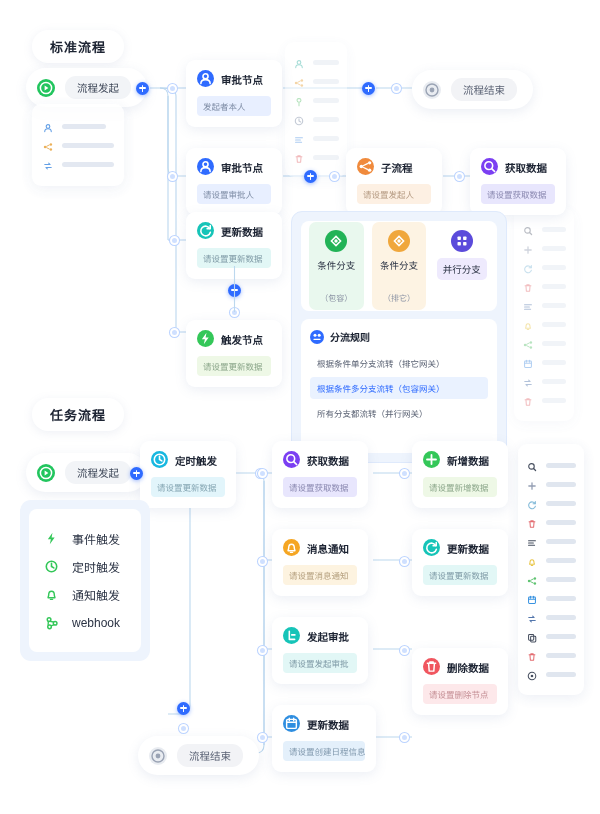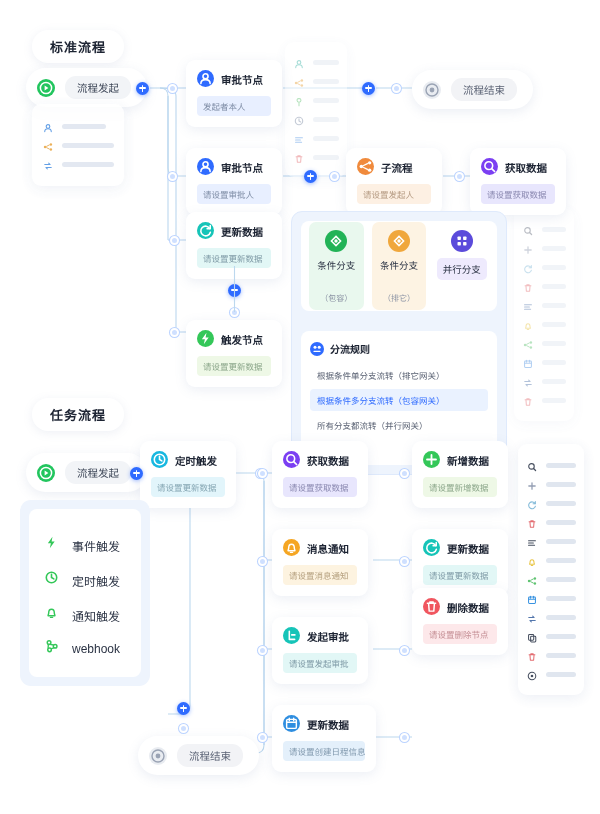--- a/index.html
+++ b/index.html
@@ -111,42 +111,42 @@
     padding: 9px;
   }
   .branch-cards { display: flex; gap: 8px; background:#fff; border-radius: 8px; padding: 1px 8px; }
   .branch-card {
     flex: 1; text-align: center;
     border-radius: 7px; padding: 8px 2px 7px 2px;
   }
   .branch-card .bc-ico { width: 22px; height: 22px; margin: 0 auto 6px auto; }
   .branch-card .bc-t1 { font-size: 9.5px; color: #2b3344; }
   .branch-card .bc-t2 { font-size: 8px; color: #8b93a4; margin-top: 20px; }
-  .rules-box { background:#fff; border-radius: 8px; margin-top: 20px; padding: 10px 9px 26px 9px; }
+  .rules-box { background:#fff; border-radius: 8px; margin-top: 8px; padding: 10px 9px 26px 9px; }
   .rules-head { display: flex; align-items: center; gap: 6px; margin-bottom: 8px; }
   .rules-head .rh-ico { width: 14px; height: 14px; }
   .rules-head .rh-t { font-size: 10px; font-weight: bold; color: #1d2433; }
   .rule-item {
     font-size: 8.5px; color: #5b6ersize;
     color: #5b6374;
     padding: 5px 7px; border-radius: 4px; margin-bottom: 3px; white-space: nowrap;
   }
   .rule-item.sel { background: #eaf2ff; color: #2f6bff; }
 
   
   .trigger-panel {
     position: absolute;
     background: #eef4fd;
     border-radius: 11px;
     padding: 9px;
   }
   .trigger-inner { background: #fff; border-radius: 8px; padding: 10px 14px; }
   .trigger-row { display: flex; align-items: center; gap: 12px; margin: 11px 0; }
   .trigger-row .tr-ico { width: 17px; height: 17px; flex: 0 0 auto; }
-  .trigger-row .tr-lb { font-size: 12px; color: #2b3344; white-space: nowrap; margin-top: 7px; }
+  .trigger-row .tr-lb { font-size: 12px; color: #2b3344; white-space: nowrap; }
 </style>
 </head>
 <body>
 
 <div class="canvas">
 
   <svg class="wires" viewBox="0 0 600 814">
     <g fill="none" stroke="#bcd8ee" stroke-width="1.1">
 
       <path d="M124 88 H136"></path>
@@ -610,21 +610,21 @@
           <svg viewBox="0 0 14 14" width="17" height="17" style="border-radius:50%;background:#16c4b8">
             <path d="M10.6 5.4A4 4 0 1 0 11 8.4" fill="none" stroke="#fff" stroke-width="1.3" stroke-linecap="round"></path>
             <path d="M10.9 2.9v2.7H8.3" fill="none" stroke="#fff" stroke-width="1.3" stroke-linecap="round" stroke-linejoin="round"></path>
           </svg>
         </span>
       <span class="node-title">更新数据</span>
     </div>
     <div class="node-sub" style="background: rgb(226, 247, 246); color: rgb(127, 154, 166);">请设置更新数据</div>
   </div>
 
-  <div class="node" style="left:412px; top:588px;">
+  <div class="node" style="left:412px; top:648px;">
     <div class="node-head">
       <span class="node-ico">
           <svg viewBox="0 0 14 14" width="17" height="17" style="border-radius:50%;background:#f0565f">
             <path d="M3.6 4.4h6.8M5.6 4.4V3.2h2.8v1.2M4.6 4.4l.5 6.4h3.8l.5-6.4" fill="none" stroke="#fff" stroke-width="1.2" stroke-linecap="round" stroke-linejoin="round"></path>
           </svg>
         </span>
       <span class="node-title">删除数据</span>
     </div>
     <div class="node-sub" style="background: rgb(253, 232, 234); color: rgb(197, 143, 149);">请设置删除节点</div>
   </div>

